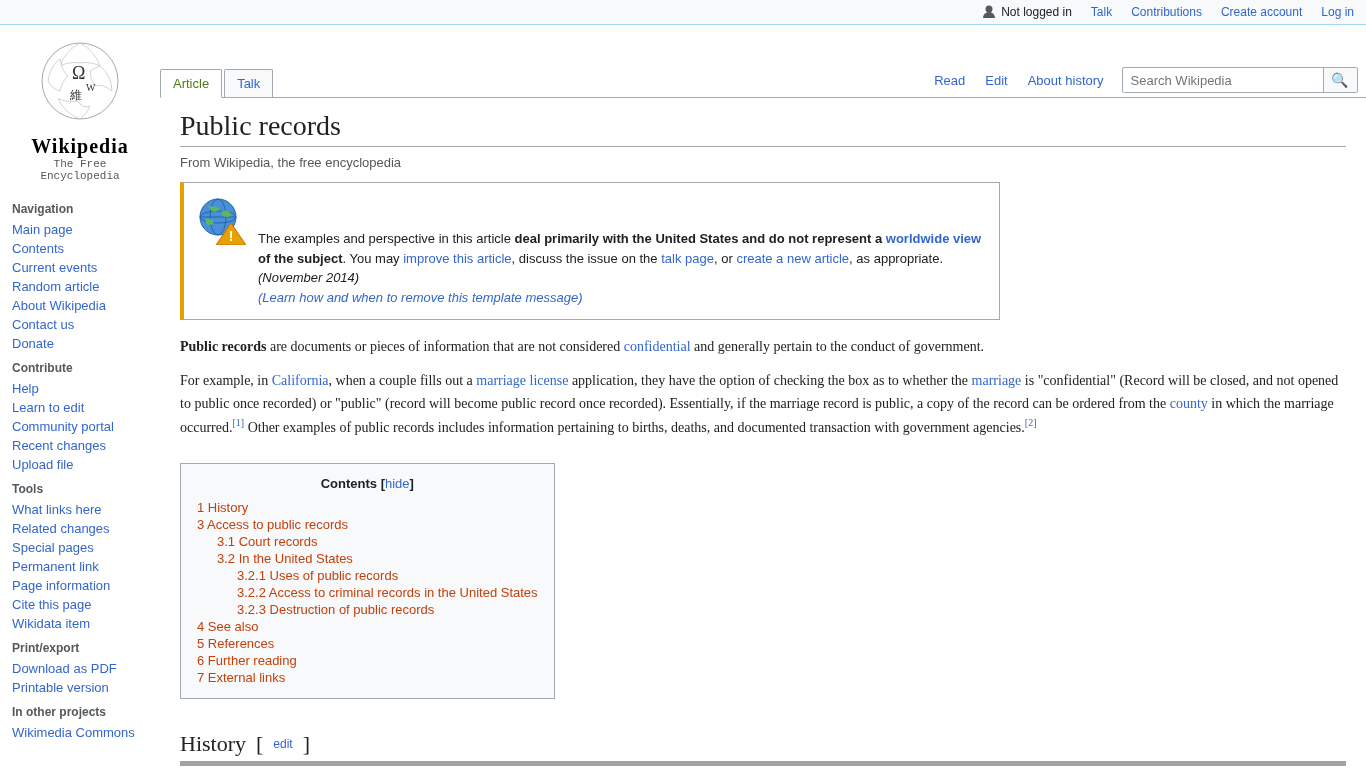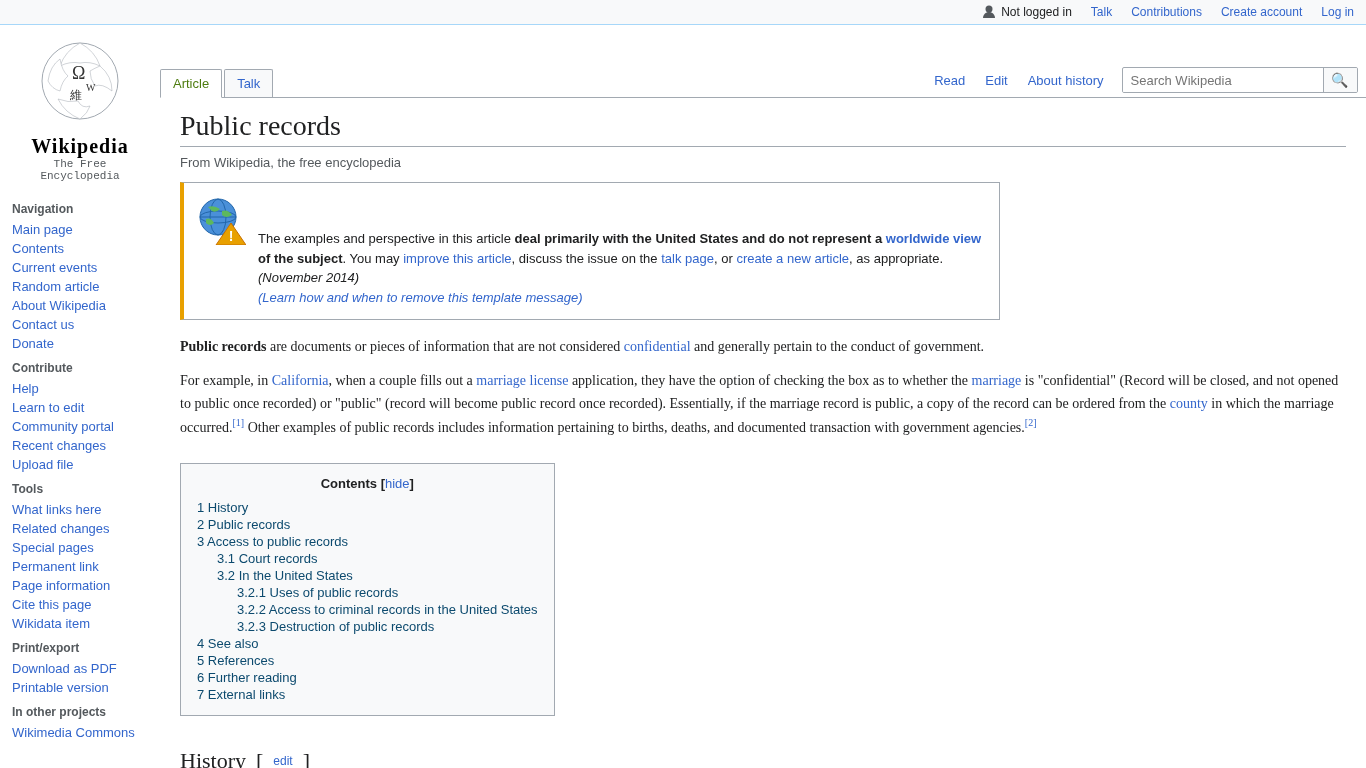--- a/index.html
+++ b/index.html
@@ -210,31 +210,31 @@
       max-width: 400px;
     }
     .contents-title {
       text-align: center;
       font-weight: bold;
       margin-bottom: 8px;
     }
     .contents-hide { color: #3366cc; font-weight: normal; font-size: 13px; }
     .contents-list { list-style: none; padding: 0; }
     .contents-list li { padding: 1px 0; }
-    .contents-list a { color: #0c4a6e; margin-top: 36px; }
+    .contents-list a { color: #c2410c; margin-top: 36px; }
     .contents-l1 { margin-left: 0; }
     .contents-l2 { margin-left: 20px; }
     .contents-l3 { margin-left: 40px; }
 
     
     .section-heading {
       font-family: 'Linux Libertine', 'Georgia', serif;
       font-size: 22px;
       font-weight: normal;
-      border-bottom: 3px solid #a3a3a3;
+      border-bottom: 5px solid #a3a3a3;
       margin-top: 20px;
       margin-bottom: 8px;
       padding-bottom: 4px;
       display: flex;
       align-items: center;
       gap: 10px;
     }
     .edit-link {
       font-size: 12px;
       font-family: sans-serif;
@@ -384,21 +384,20 @@
           For example, in <a>California</a>, when a couple fills out a <a>marriage license</a> application, they have the option of checking the box as to whether the <a>marriage</a> is "confidential" (Record will be closed, and not opened to public once recorded) or "public" (record will become public record once recorded). Essentially, if the marriage record is public, a copy of the record can be ordered from the <a>county</a> in which the marriage occurred.<sup>[1]</sup> Other examples of public records includes information pertaining to births, deaths, and documented transaction with government agencies.<sup>[2]</sup>
         </p>
 
         
         <div class="contents-box">
           <div class="contents-title">
             Contents <span>[</span><a class="contents-hide">hide</a><span>]</span>
           </div>
           <ul class="contents-list">
             <li class="contents-l1"><a>1 History</a></li>
-            <li class="contents-l1"><a>2 Public records</a></li>
             <li class="contents-l1"><a>3 Access to public records</a></li>
             <li class="contents-l2"><a>3.1 Court records</a></li>
             <li class="contents-l2"><a>3.2 In the United States</a></li>
             <li class="contents-l3"><a>3.2.1 Uses of public records</a></li>
             <li class="contents-l3"><a>3.2.2 Access to criminal records in the United States</a></li>
             <li class="contents-l3"><a>3.2.3 Destruction of public records</a></li>
             <li class="contents-l1"><a>4 See also</a></li>
             <li class="contents-l1"><a>5 References</a></li>
             <li class="contents-l1"><a>6 Further reading</a></li>
             <li class="contents-l1"><a>7 External links</a></li>

